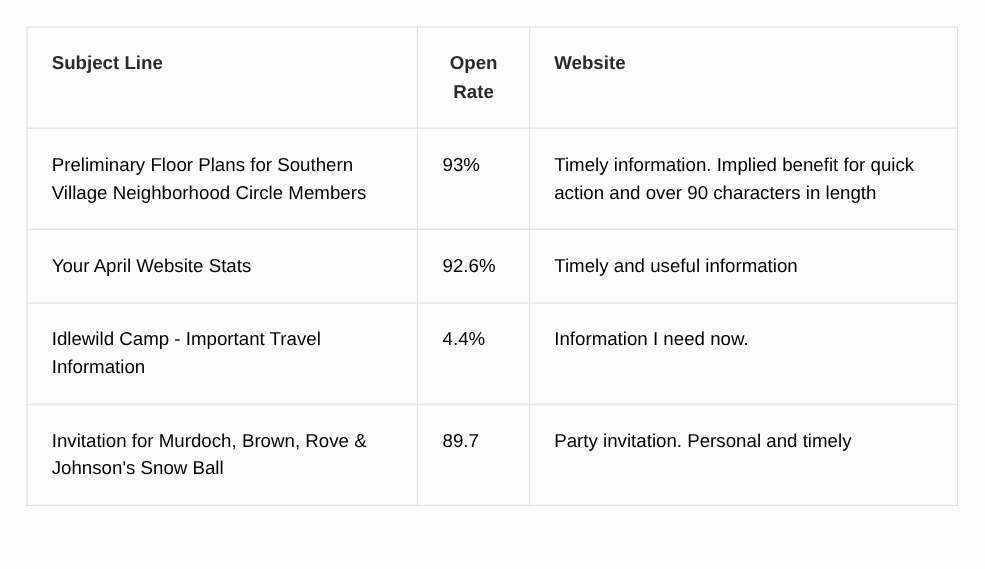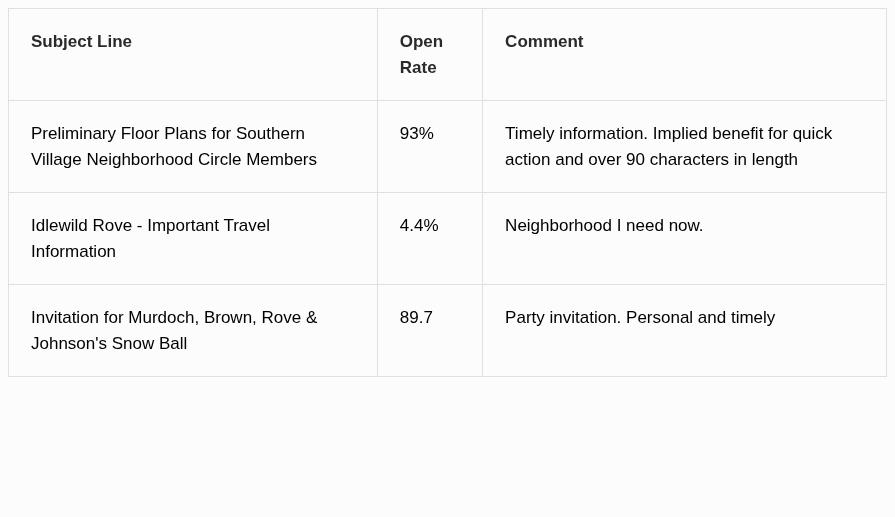--- a/index.html
+++ b/index.html
@@ -1,17 +1,17 @@
 <!DOCTYPE html>
 <html><head>
   <meta charset="utf-8">
   <style>
     * {
       margin: 0;
-      padding: 0;
+      padding: 16px;
       box-sizing: border-box;
     }
     body {
       font-family: -apple-system, BlinkMacSystemFont, "Segoe UI", Helvetica, Arial, sans-serif;
       background: #fcfcfc;
       padding: 8px;
     }
     table {
       width: 100%;
       border-collapse: collapse;
@@ -32,46 +32,52 @@
     }
     td {
       font-weight: 400;
       color: #000000;
     }
     .col-subject {
       width: 42%;
     }
     .col-rate {
       width: 12%;
+      text-align: center;
     }
     .col-comment {
       width: 46%;
     }
   </style>
 </head>
 <body>
 
 <table>
   <thead>
     <tr>
       <th class="col-subject">Subject Line</th>
       <th class="col-rate">Open Rate</th>
-      <th class="col-comment">Comment</th>
+      <th class="col-comment">Website</th>
     </tr>
   </thead>
   <tbody>
     <tr>
       <td>Preliminary Floor Plans for Southern Village Neighborhood Circle Members</td>
       <td>93%</td>
       <td>Timely information. Implied benefit for quick action and over 90 characters in length</td>
     </tr>
     <tr>
-      <td>Idlewild Rove - Important Travel Information</td>
+      <td>Your April Website Stats</td>
+      <td>92.6%</td>
+      <td>Timely and useful information</td>
+    </tr>
+    <tr>
+      <td>Idlewild Camp - Important Travel Information</td>
       <td>4.4%</td>
-      <td>Neighborhood I need now.</td>
+      <td>Information I need now.</td>
     </tr>
     <tr>
       <td>Invitation for Murdoch, Brown, Rove &amp; Johnson's Snow Ball</td>
       <td>89.7</td>
       <td>Party invitation. Personal and timely</td>
     </tr>
   </tbody>
 </table>
 
 </body></html>

